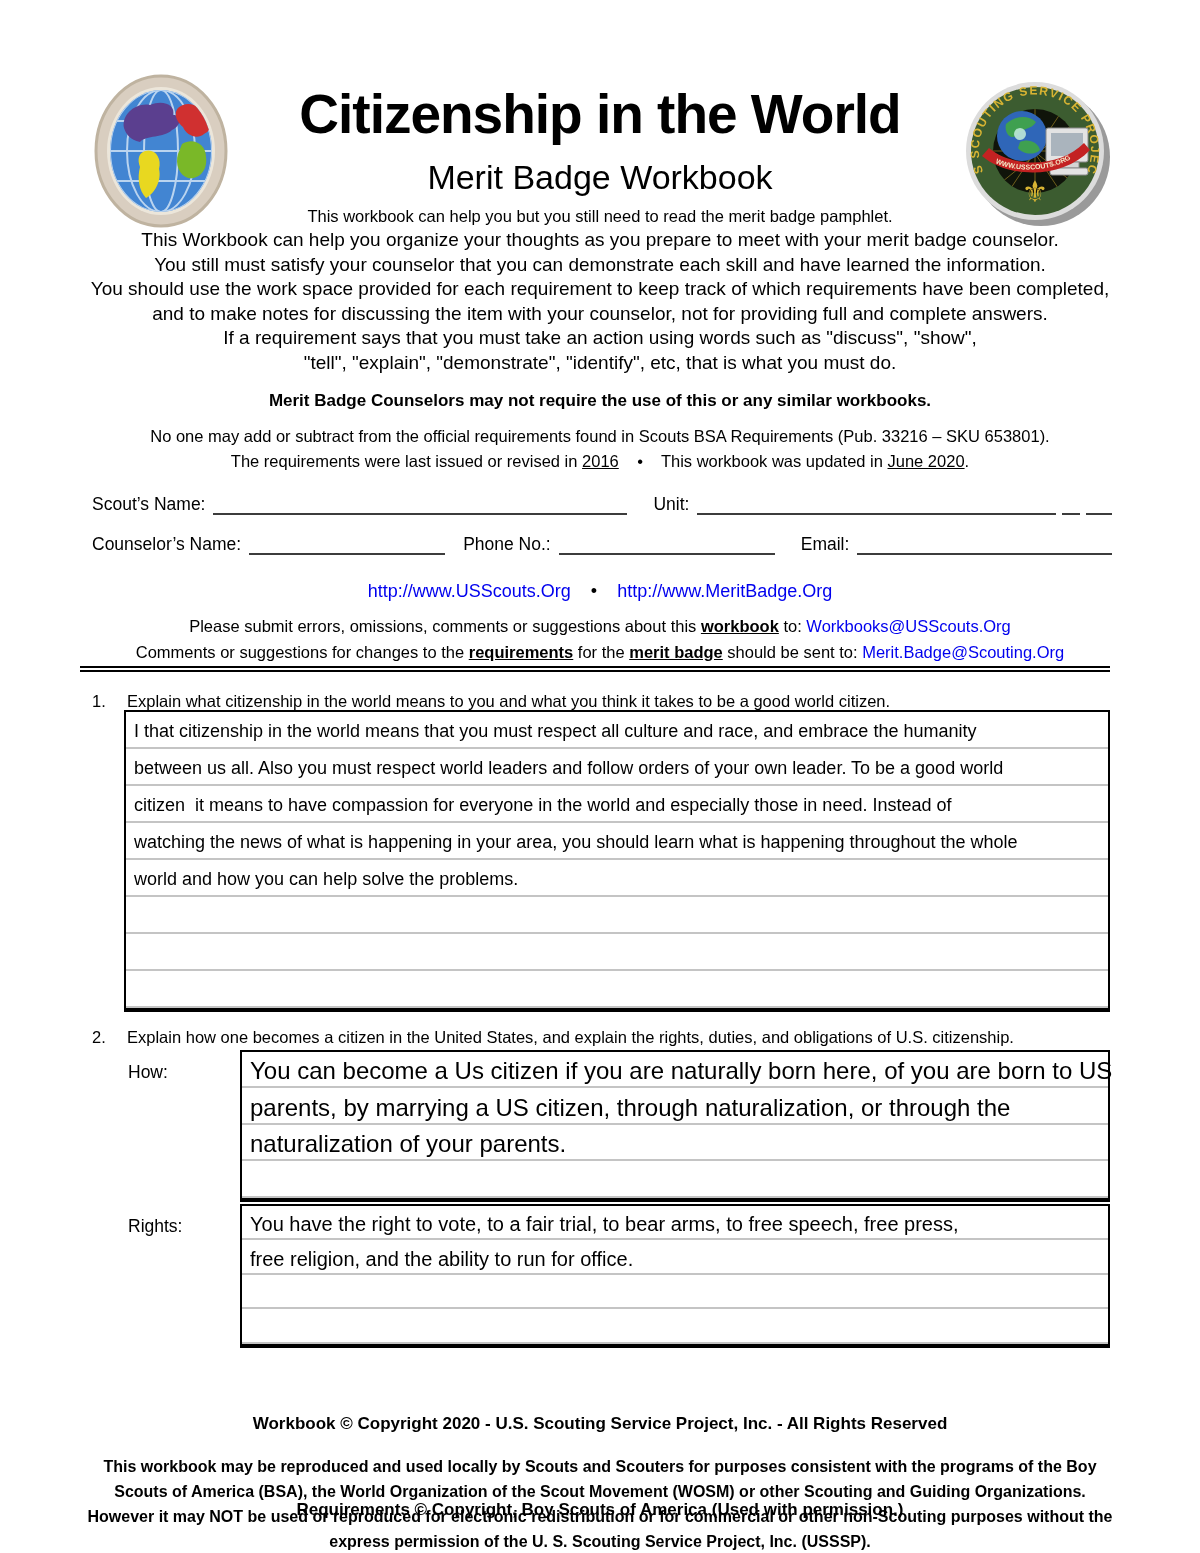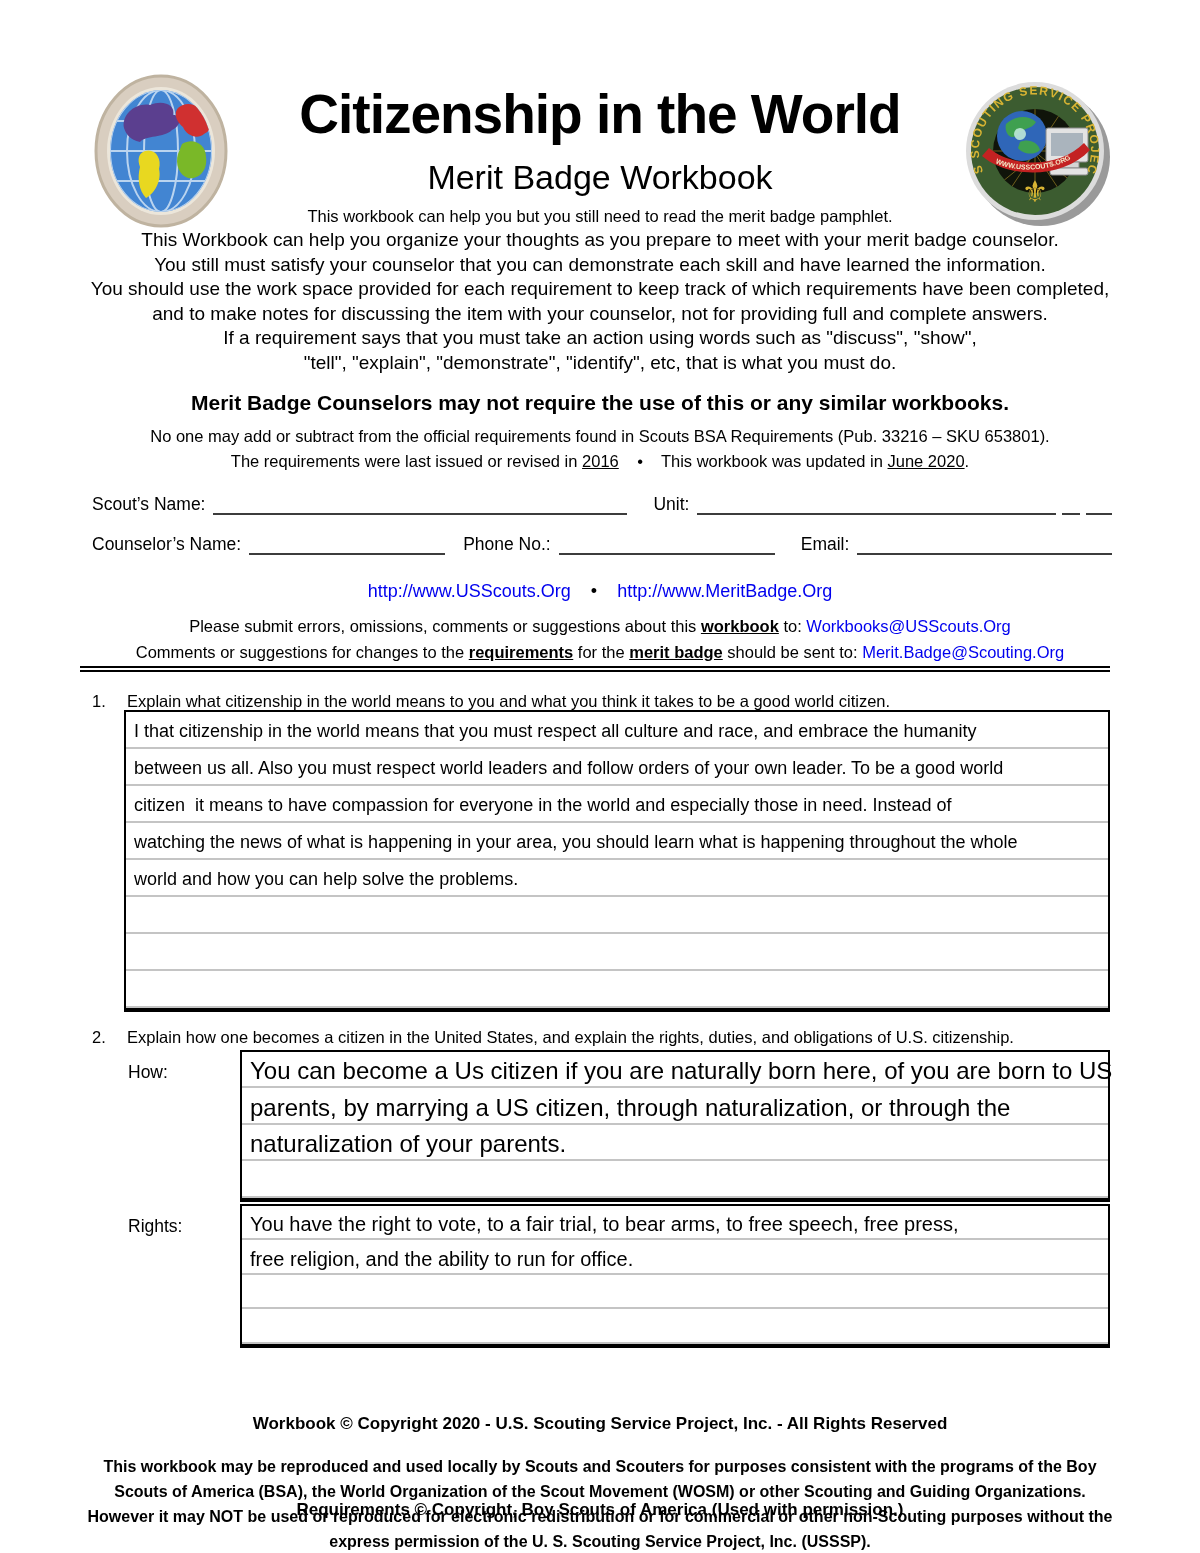--- a/index.html
+++ b/index.html
@@ -13,21 +13,21 @@
   .ctr { left:0; width:1200px; text-align:center; }
 
   
   .badge-left { left:94px; top:74px; width:134px; height:154px; }
   .logo-right { left:962px; top:76px; width:150px; height:154px; }
   .title    { top:82px;  font-size:55px; font-weight:bold; letter-spacing:-1px; }
   .subtitle { top:158px; font-size:34px; }
   .tagline  { top:207px; font-size:16.5px; }
 
   .intro { top:228px; font-size:19px; line-height:24.5px; }
-  .notice-bold { top:391px; font-size:21px; font-weight:bold;text-align:center; }
+  .notice-bold { top:391px; font-size:17px; font-weight:bold;text-align:center; }
   .notice { top:424px; font-size:16.5px; line-height:25px; }
   .u { text-decoration:underline; }
 
   
   .form-row { left:92px; right:88px; display:flex; align-items:flex-end; font-size:17.5px; }
   .form-row .lbl { white-space:nowrap; padding-right:8px; }
   .blank { border-bottom:2px solid #3c3c3c; height:23px; }
   .row1 { top:492px; } .row2 { top:532px; }
 
   .links { top:581px; font-size:18px; }

